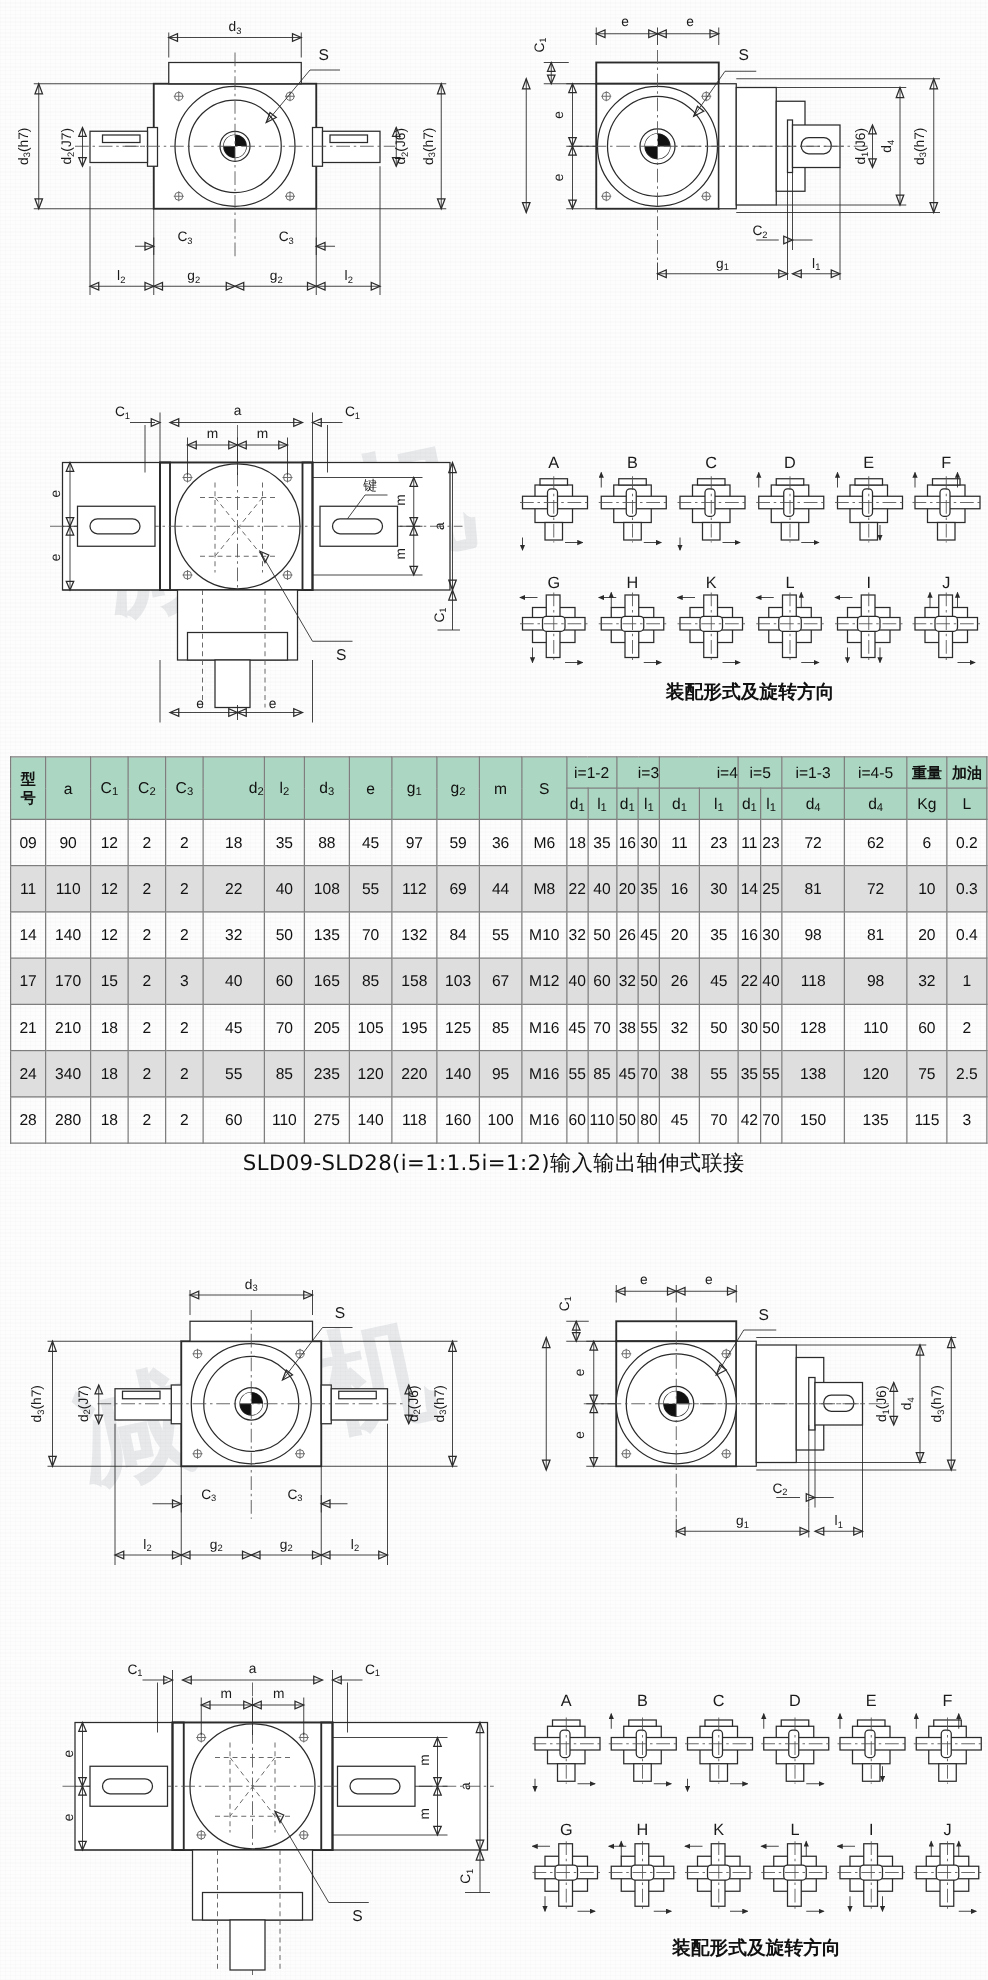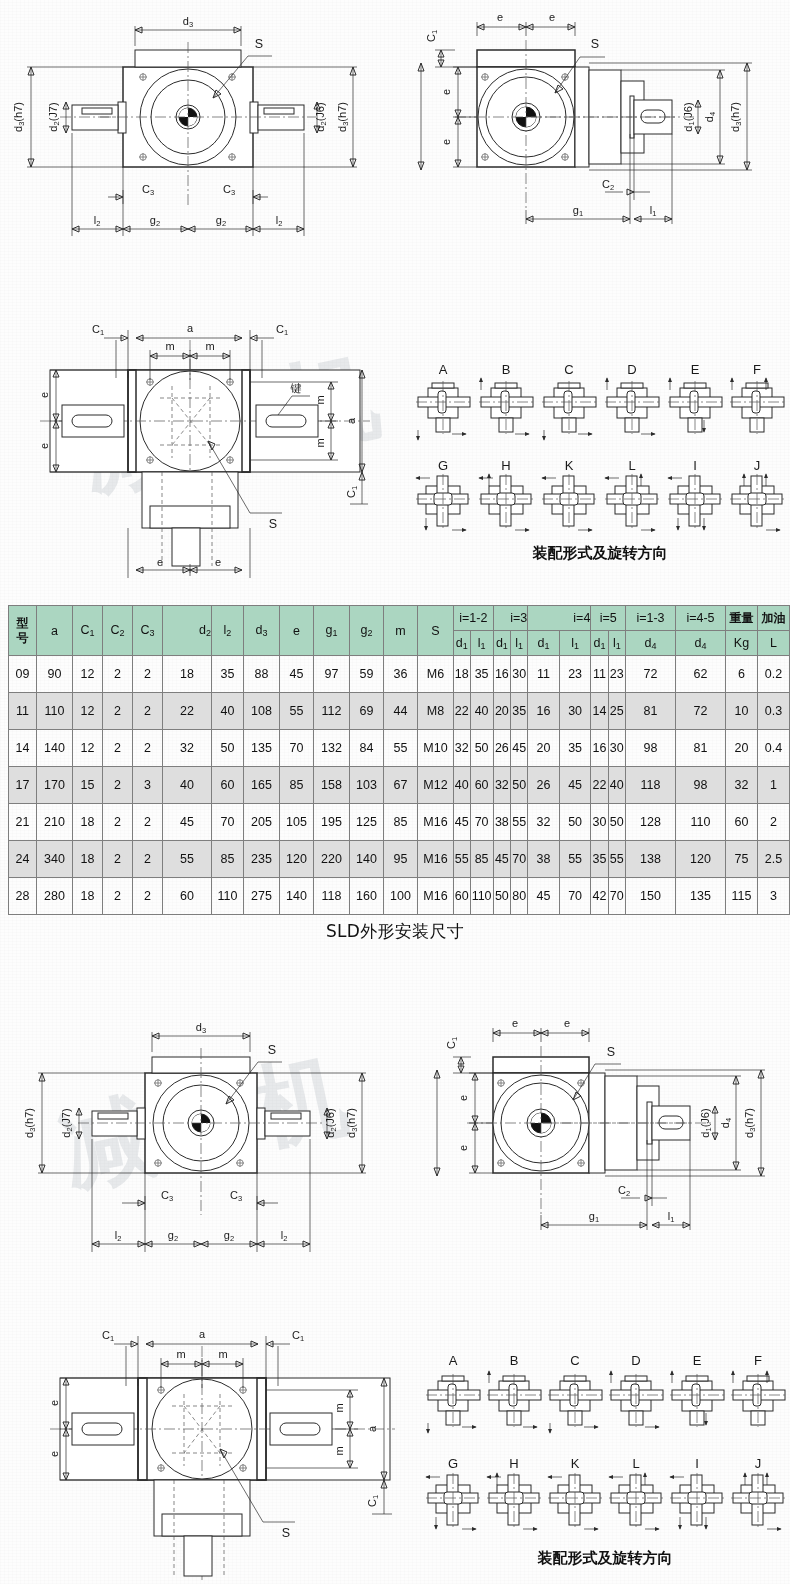--- a/index.html
+++ b/index.html
@@ -734,21 +734,21 @@
           <td>150</td>
           <td>135</td>
           <td>115</td>
           <td>3</td>
         </tr>
       </tbody>
   </table>
 </div>
 
 <div class="title-blk">
-  <div>SLD外形安装尺寸</div>
+  <div>SLD09-SLD28(i=1:1.5i=1:2)输入输出轴伸式联接</div>
 </div>
 
 <div class="block" style="left:0;top:1000px;width:395px;height:280px;">
 <svg width="395" height="280" viewBox="0 0 395 280">
   <rect class="ln-th fillw" x="145" y="73" width="112" height="100"></rect>
   <rect class="ln fillw" x="152" y="57" width="98" height="16"></rect>
   <circle class="ln fillw" cx="201" cy="123" r="48"></circle>
   <circle class="ln" cx="201" cy="123" r="38"></circle>
   <circle class="ln fillw" cx="201" cy="123" r="13"></circle>
   <circle class="ln" cx="201" cy="123" r="9"></circle>

